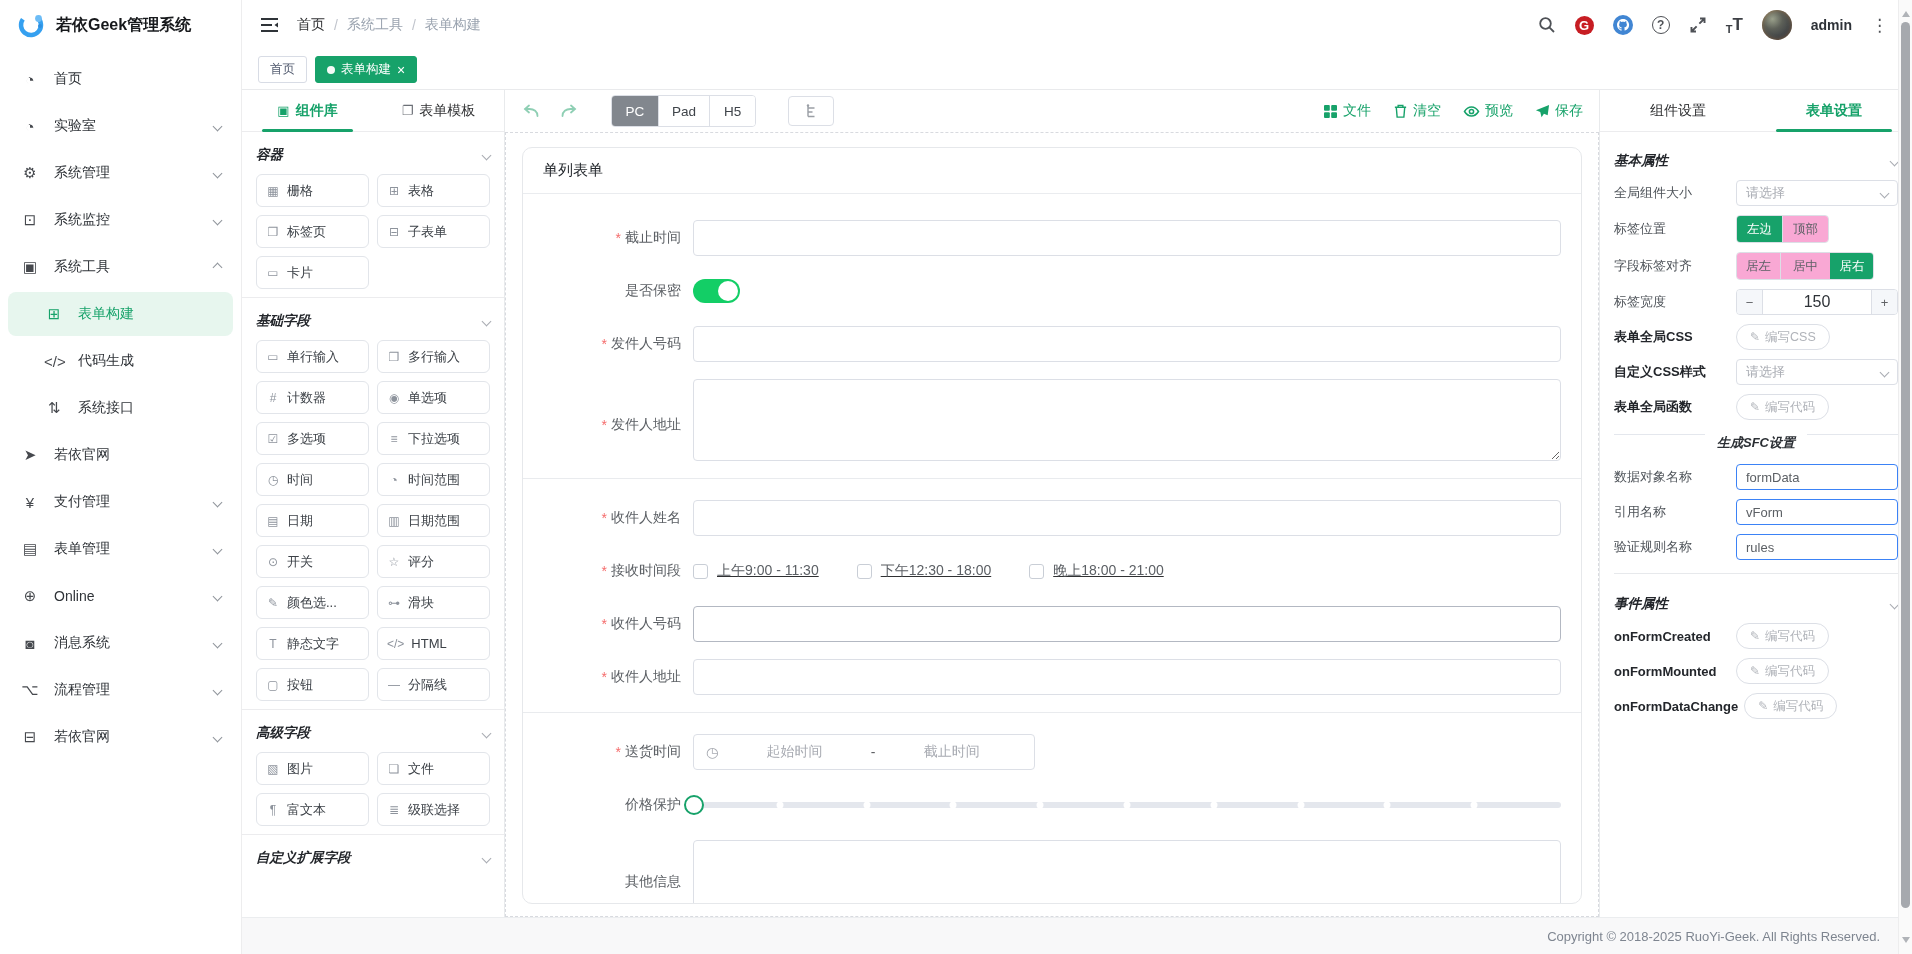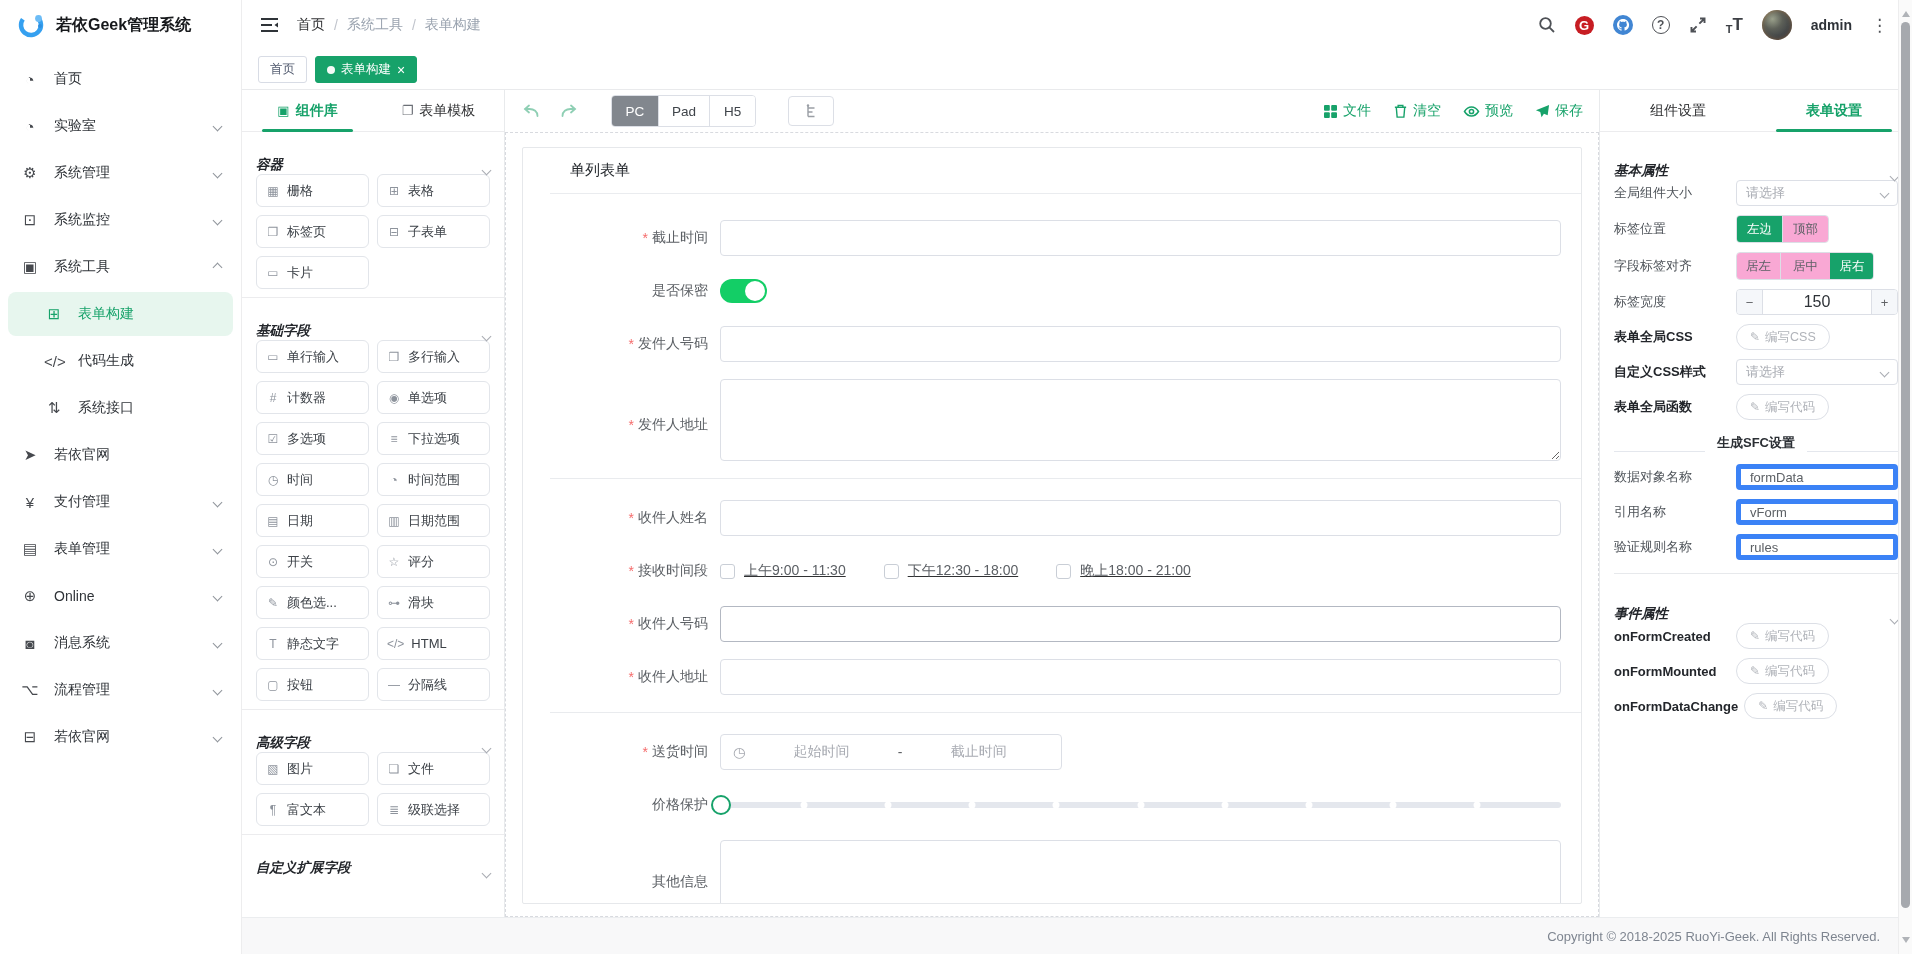--- a/index.html
+++ b/index.html
@@ -50,41 +50,41 @@
 
   
   .cpanel { width:263px; flex:none; border-right:1px solid #e8eaec; display:flex; flex-direction:column; }
   .ptabs { height:42px; flex:none; display:flex; border-bottom:1px solid #ececee; }
   .ptab { flex:1; display:flex; align-items:center; justify-content:center; gap:6px; font-size:14px; color:#303133; position:relative; cursor:pointer; }
   .ptab .ticon { font-size:13px; color:#6b6f76; }
   .ptab.active { color:var(--accent); font-weight:bold; }
   .ptab.active .ticon { color:var(--accent); }
   .ptab.active::after { content:""; position:absolute; left:20px; right:20px; bottom:-1px; height:3px; border-radius:2px; background:var(--accent); }
   .pbody { flex:1; padding:4px 14px; overflow:hidden; }
-  .sec-h { height:38px; display:flex; align-items:flex-end; cursor:pointer; }
+  .sec-h { height:38px; display:flex; align-items:center; cursor:pointer; }
   .sec-t { font-size:13.5px; font-weight:bold; font-style:italic; color:#23262b; flex:1; }
   .sec-div { border-top:1px solid #ececee; margin:8px -14px 4px; }
   .cgrid { display:grid; grid-template-columns:1fr 1fr; gap:8px; }
   .citem { height:33px; border:1px solid #e2e5ea; border-radius:6px; display:flex; align-items:center; padding:0 9px; gap:7px; font-size:13px; color:#3c4147; background:#fff; cursor:grab; overflow:hidden; white-space:nowrap; }
   .cico { color:#8d939c; font-size:12px; min-width:14px; text-align:center; flex:none; }
 
   
   .canvas { flex:1; display:flex; flex-direction:column; min-width:0; }
   .toolbar { height:42px; flex:none; display:flex; align-items:center; padding:0 16px; }
   .hbtn { color:#8fcfb4; margin-right:18px; cursor:pointer; display:flex; }
   .devseg { display:flex; margin-left:14px; border:1px solid #dcdfe6; border-radius:4px; overflow:hidden; }
   .dev { height:30px; min-width:46px; padding:0 13px; display:flex; align-items:center; justify-content:center; font-size:13.5px; color:#3f444a; background:#fff; border-left:1px solid #dcdfe6; cursor:pointer; }
   .dev:first-child { border-left:none; }
   .dev.active { background:#82878e; color:#fff; }
   .treebtn { margin-left:32px; width:46px; height:30px; border:1px solid #dcdfe6; border-radius:4px; display:flex; align-items:center; justify-content:center; color:#9a9ea5; cursor:pointer; }
   .tb-actions { margin-left:auto; display:flex; gap:22px; }
   .action { display:flex; align-items:center; gap:5px; font-size:14px; color:var(--accent); cursor:pointer; }
 
   .droparea { flex:1; border:1px dashed #d8dadf; overflow:hidden; display:flex; min-height:0; }
-  .formcard { flex:1; margin:14px 16px 12px; border:1px solid #e6e8eb; border-radius:2px; background:#fff; display:flex; flex-direction:column; overflow:hidden;padding-left:27px; }
+  .formcard { flex:1; margin:14px 16px 12px; border:1px solid #e6e8eb; border-radius:10px; background:#fff; display:flex; flex-direction:column; overflow:hidden; }
   .card-h { padding:13px 20px; font-size:15px; color:#24282d; border-bottom:1px solid #eaecef; flex:none; }
   .card-b { padding:26px 20px 0; flex:1; overflow:hidden; }
 
   .frow { display:flex; margin-bottom:17px; }
   .flabel { width:150px; flex:none; display:flex; justify-content:flex-end; align-items:center; gap:4px; padding-right:12px; font-size:14px; color:#5c6065; height:36px; }
   .frow.top .flabel { height:auto; padding-top:9px; }
   .req { color:#f56c6c; font-size:14px; }
   .fctl { flex:1; display:flex; align-items:center; min-width:0; }
   .inp { width:100%; height:36px; border:1px solid #dcdfe6; border-radius:4px; background:#fff; outline:none; padding:0 12px; font:inherit; color:#303133; }
   .inp.emph { border-color:#b3b8c2; }
@@ -120,24 +120,24 @@
   .segbtn { height:26px; min-width:45px; padding:0 10px; display:flex; align-items:center; justify-content:center; font-size:12.5px; color:#5c6065; background:#f9a8d4; border-left:1px solid #dcdfe6; cursor:pointer; white-space:nowrap; }
   .segbtn:first-child { border-left:none; }
   .segbtn.active { background:var(--accent); color:#fff; border-color:var(--accent); }
   .stepper { width:100%; height:26px; border:1px solid #dcdfe6; border-radius:4px; display:flex; overflow:hidden; background:#fff; }
   .stepbtn { width:26px; background:#f5f7fa; display:flex; align-items:center; justify-content:center; color:#606266; font-size:13px; cursor:pointer; flex:none; }
   .stepbtn.minus { border-right:1px solid #dcdfe6; }
   .stepbtn.plus { border-left:1px solid #dcdfe6; }
   .stepval { flex:1; display:flex; align-items:center; justify-content:center; font-size:16px; color:#2f3338; }
   .pill { display:inline-flex; align-items:center; gap:5px; height:26px; padding:0 13px; border:1px solid #dcdfe6; border-radius:13px; background:#fff; color:#b0b3b9; font-size:12.5px; cursor:pointer; font-family:inherit; white-space:nowrap; }
   .pill .pico { font-size:12px; }
-  .sfc-div { display:flex; align-items:flex-end; gap:12px; margin:14px 0 12px; }
+  .sfc-div { display:flex; align-items:flex-start; gap:12px; margin:14px 0 12px;font-style:italic; }
   .sfc-div .line { flex:1; height:1px; background:#e4e7ed; }
   .sfc-t { font-size:13px; font-weight:bold; color:#2b2f34; }
-  .rinp { width:100%; height:26px; border:5px solid #3b82f6; border-radius:4px; padding:0 9px; font-size:13px; color:#5c6065; font-family:inherit; outline:none; background:#fff; }
+  .rinp { width:100%; height:26px; border:1px solid #3b82f6; border-radius:4px; padding:0 9px; font-size:13px; color:#5c6065; font-family:inherit; outline:none; background:#fff; }
   .rhr { border-top:1px solid #e7e9ec; margin:13px 0 11px; }
 
   
   .footer { height:37px; flex:none; background:#f8f8f9; border-top:1px solid #ebedef; display:flex; align-items:center; justify-content:flex-end; padding-right:32px; font-size:13px; color:#7e8590; }
   .pagescroll { position:absolute; right:0; top:0; width:14px; height:954px; background:#fafafa; border-left:1px solid #ededee; z-index:50; }
   .sb-up { position:absolute; left:3px; top:7px; width:0; height:0; border:4px solid transparent; border-bottom:6px solid #b0b3b8; }
   .sb-down { position:absolute; left:3px; bottom:7px; width:0; height:0; border:4px solid transparent; border-top:6px solid #b0b3b8; }
   .sb-thumb { position:absolute; left:2px; right:2px; top:22px; height:886px; background:#a6a9ae; border-radius:6px; }
   svg { display:block; }
 </style>

